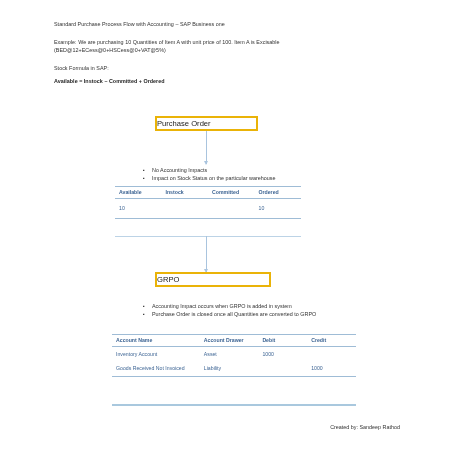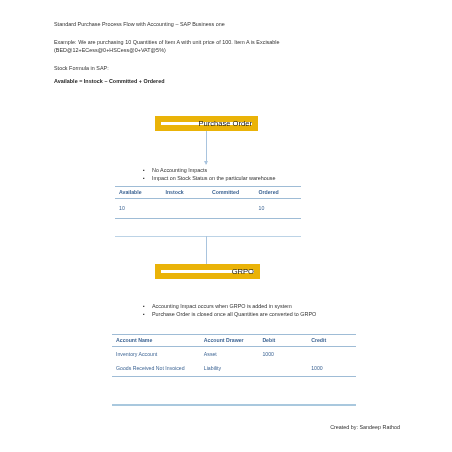--- a/index.html
+++ b/index.html
@@ -40,39 +40,39 @@
   .intro .gap-md { height: 9px; }
   .intro .gap-sm { height: 5px; }
   .intro .bold {
     font-weight: bold;
     color: #1f1f1f;
   }
 
   
   .flow-box {
     position: absolute;
-    border: 6px solid #eab308;
+    border: 2px solid #eab308;
     background: #ffffff;
     box-sizing: border-box;
     display: flex;
     align-items: center;
-    justify-content: flex-end;
+    justify-content: flex-start;
     font-size: 7.6px;
     color: #1a1a1a;
   }
   #po-box {
     left: 155px;
     top: 116px;
     width: 103px;
     height: 15px;
   }
   #grpo-box {
     left: 155px;
-    top: 264px;
-    width: 105px;
+    top: 272px;
+    width: 116px;
     height: 15px;
   }
 
   
   .connector {
     position: absolute;
     width: 1px;
     background: #a9c4de;
   }
   .connector .head {

